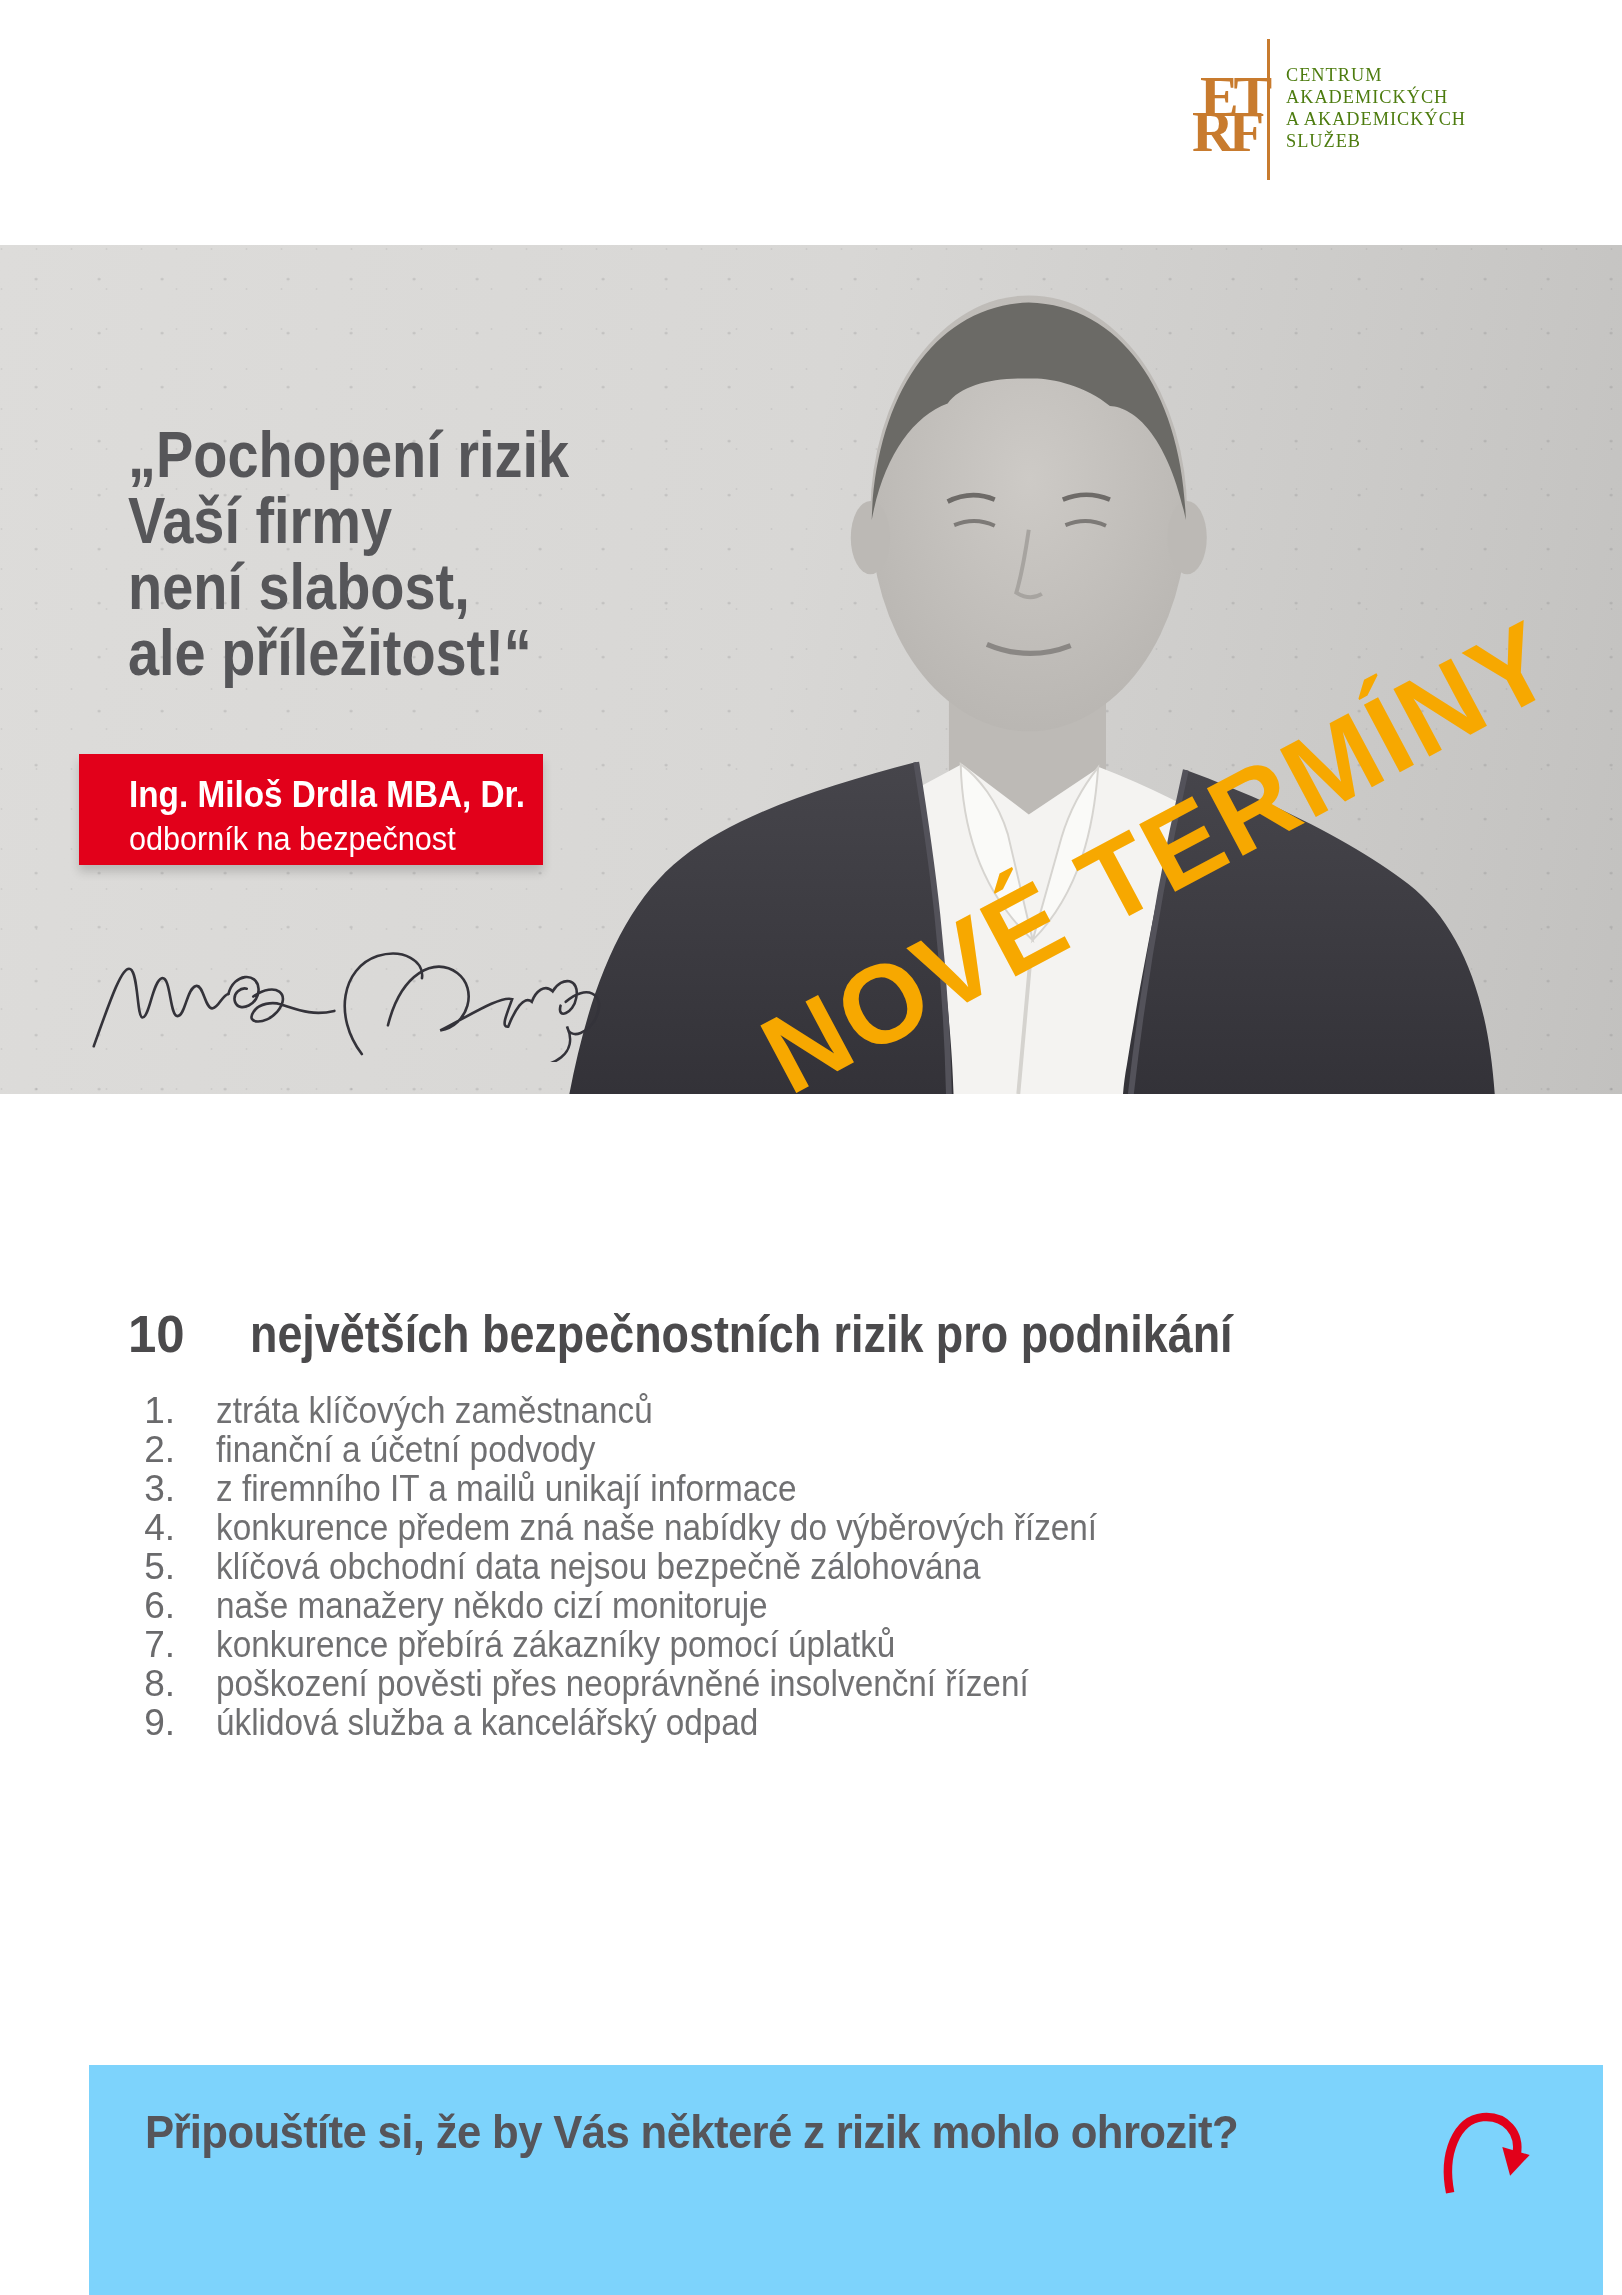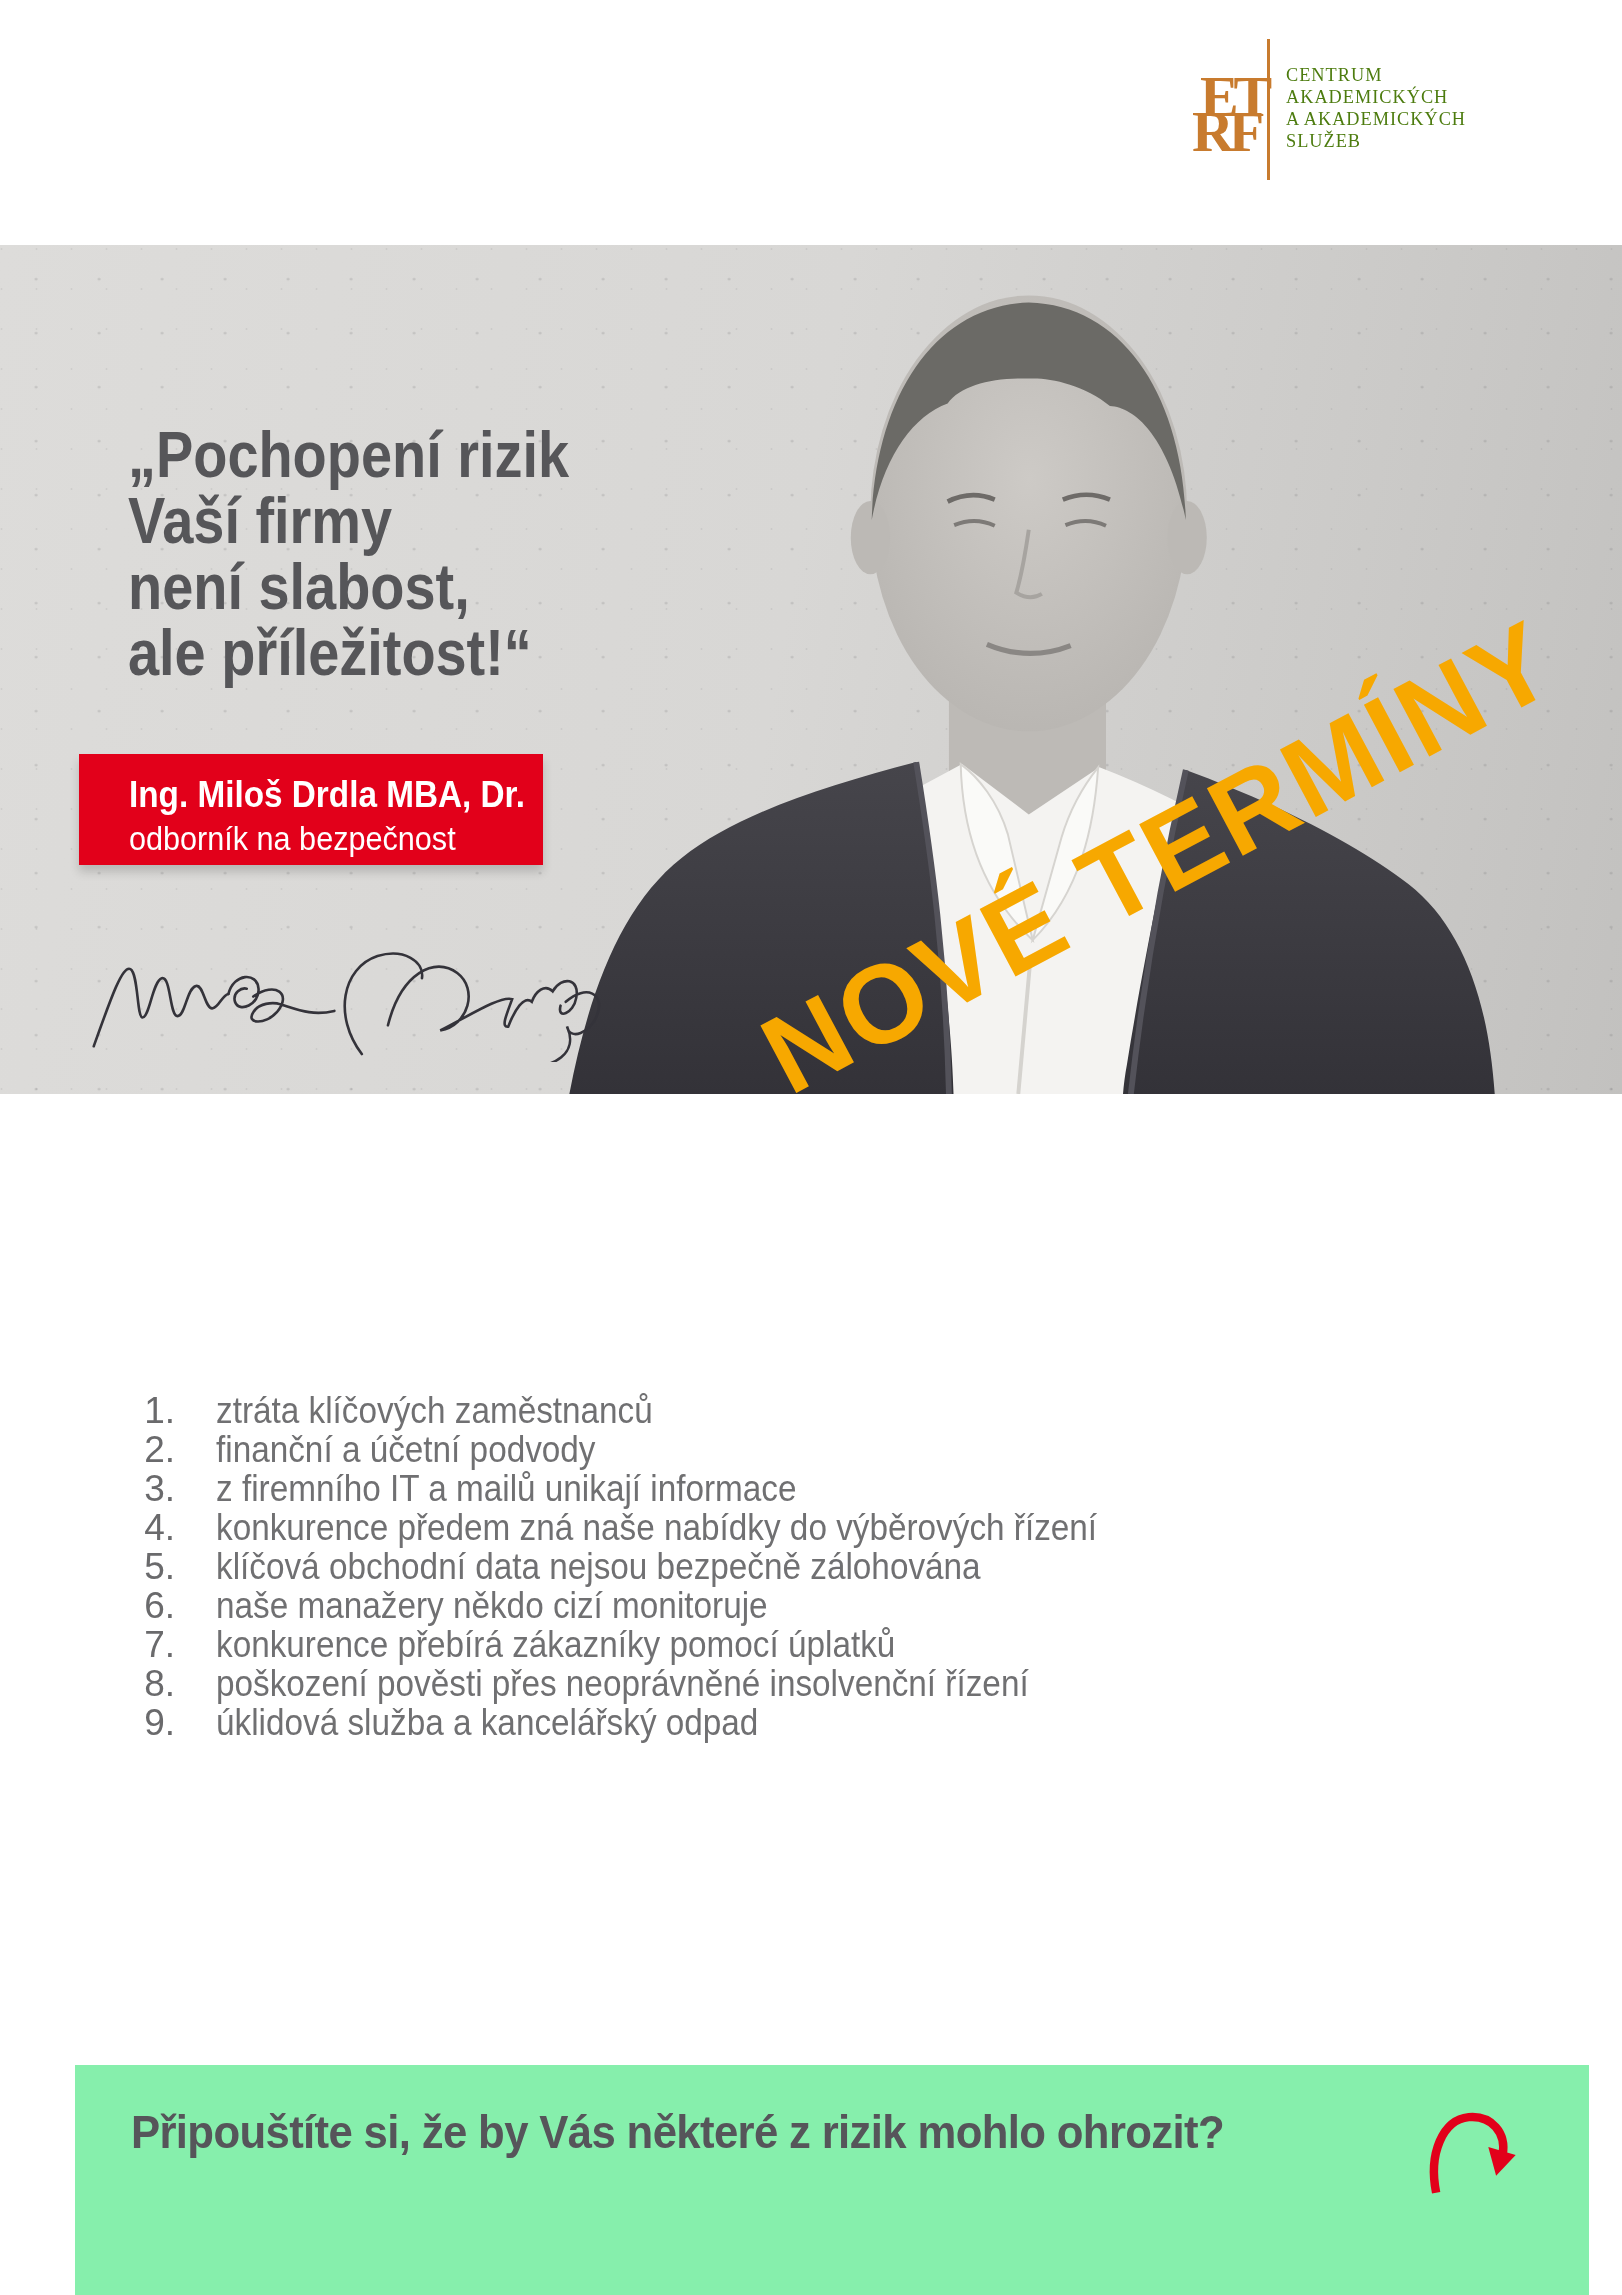--- a/index.html
+++ b/index.html
@@ -63,21 +63,21 @@
   .risk-text{display:inline-block;margin-left:41px;transform:scaleX(.9);transform-origin:0 50%;}
 
   
   .tips{position:absolute;left:128px;top:1879px;}
   .tips-line1{font-size:47px;font-weight:bold;color:#e30613;line-height:43px;white-space:nowrap;
               transform:scaleX(.95);transform-origin:0 0;}
   .tips-line2{font-size:47px;font-weight:normal;color:#e30613;line-height:48px;white-space:nowrap;
               transform:scaleX(.95);transform-origin:0 0;}
 
   
-  .footer-banner{position:absolute;left:75px;top:2065px;width:1514px;height:231px;background:#86efac;text-align:center;}
+  .footer-banner{position:absolute;left:89px;top:2065px;width:1514px;height:231px;background:#7dd3fc;text-align:center;}
   .footer-text{position:absolute;left:56px;top:39px;font-size:47px;font-weight:bold;color:#56555a;
                letter-spacing:-0.7px;white-space:nowrap;transform:scaleX(.93);transform-origin:0 0;}
   .arrow-svg{position:absolute;left:1348px;top:43px;}
 </style>
 </head>
 <body>
 
 <div class="page">
 
 
@@ -163,20 +163,23 @@
                  C650,146 640,168 652,166 C662,140 676,118 688,128 C694,112 708,100 720,112
                  C734,88 762,92 756,122 C752,146 726,156 732,134 M740,128 C772,100 800,116 788,148
                  C778,176 746,188 742,166 C760,206 722,232 676,224"></path>
       </g>
     </svg>
 
     <div class="nove">NOVÉ TERMÍNY</div>
   </section>
 
 
+  <div class="risks-head">
+    <span class="num">10</span><span class="head-txt">největších bezpečnostních rizik pro podnikání</span>
+  </div>
 
   <div class="risk-list">
     <div class="risk-row">
         <span class="risk-num">1.</span>
         <span class="risk-text">ztráta klíčových zaměstnanců</span>
       </div>
     <div class="risk-row">
         <span class="risk-num">2.</span>
         <span class="risk-text">finanční a účetní podvody</span>
       </div>

